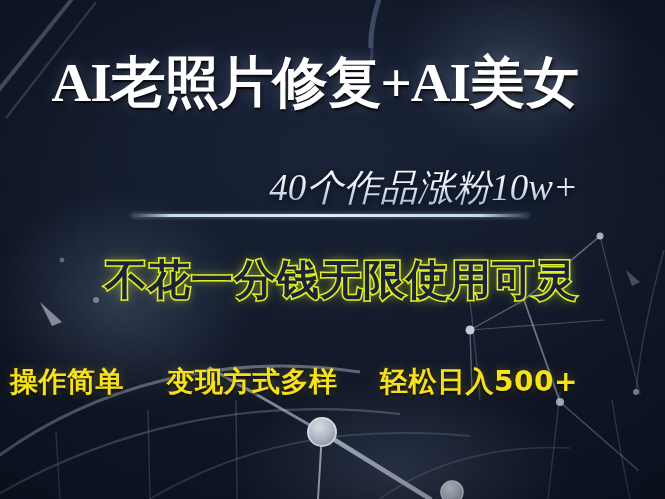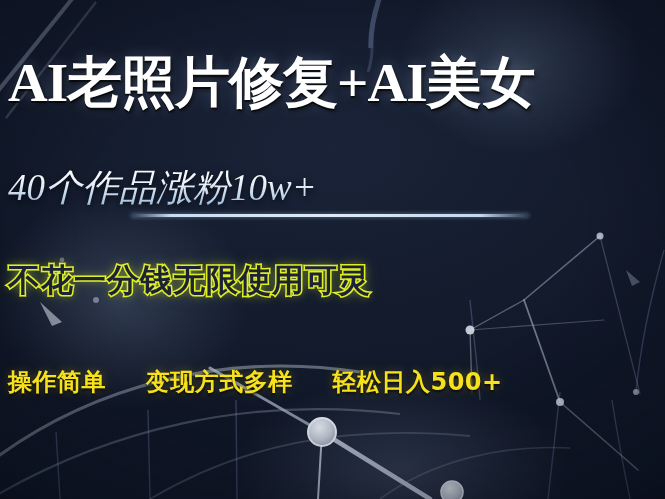--- a/index.html
+++ b/index.html
@@ -32,23 +32,23 @@
 
   
   .text-stack {
     position: absolute;
     inset: 0;
     z-index: 5;
   }
 
   .line {
     position: absolute;
-    left: 8px;
+    left: 0;
     width: 578px;
-    text-align: left;
+    text-align: right;
     white-space: nowrap;
   }
 
   
   .headline {
     top: 50px;
     font-family: "Liberation Serif", "DejaVu Serif", serif;
     font-weight: bold;
     font-size: 55px;
     line-height: 66px;
@@ -93,37 +93,37 @@
        rgba(150,180,215,0.15) 100%);
     border-radius: 2px;
     box-shadow: 0 0 4px rgba(180,210,245,0.5);
   }
 
   
   .hollow-line {
     top: 255px;
     font-family: "DejaVu Sans", "Liberation Sans", sans-serif;
     font-weight: bold;
-    font-size: 32px;
+    font-size: 42px;
     line-height: 50px;
     letter-spacing: 1px;
     color: #1b2335;
     -webkit-text-stroke: 3px #e4f028;
     paint-order: stroke fill;
     text-shadow:
       0 0 9px rgba(220,240,50,0.55),
       0 0 18px rgba(200,225,40,0.28);
   }
 
   
   .bottom-line {
     top: 365px;
     font-family: "DejaVu Sans", "Liberation Sans", sans-serif;
     font-weight: bold;
-    font-size: 24px;
+    font-size: 28px;
     line-height: 34px;
     letter-spacing: 0.5px;
     color: #f7e01c;
     text-shadow:
       0 2px 3px rgba(0,0,0,0.8),
       0 0 10px rgba(247,224,28,0.3);
   }
   .bottom-line .gap {
     display: inline-block;
     width: 22px;

